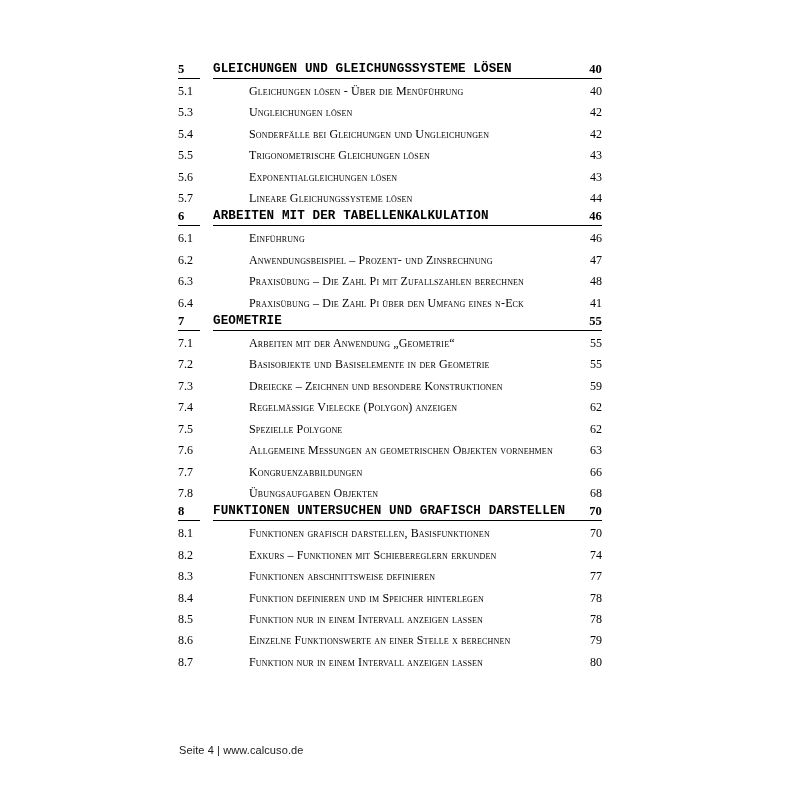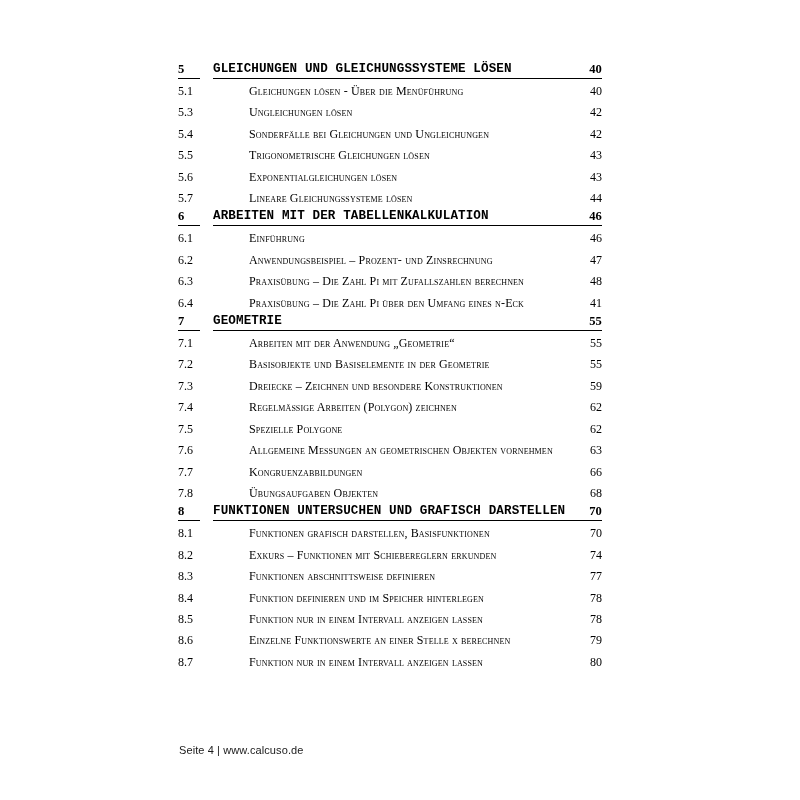--- a/index.html
+++ b/index.html
@@ -205,21 +205,21 @@
           <span class="sec-title cased">Basisobjekte und Basiselemente in der Geometrie</span>
           <span class="sec-page">55</span>
         </div>
         <div class="section">
           <span class="sec-num">7.3</span>
           <span class="sec-title cased">Dreiecke – Zeichnen und besondere Konstruktionen</span>
           <span class="sec-page">59</span>
         </div>
         <div class="section">
           <span class="sec-num">7.4</span>
-          <span class="sec-title cased">Regelmäßige Arbeiten (Polygon) zeichnen</span>
+          <span class="sec-title cased">Regelmäßige Vielecke (Polygon) anzeigen</span>
           <span class="sec-page">62</span>
         </div>
         <div class="section">
           <span class="sec-num">7.5</span>
           <span class="sec-title cased">Spezielle Polygone</span>
           <span class="sec-page">62</span>
         </div>
         <div class="section">
           <span class="sec-num">7.6</span>
           <span class="sec-title cased">Allgemeine Messungen an geometrischen Objekten vornehmen</span>

